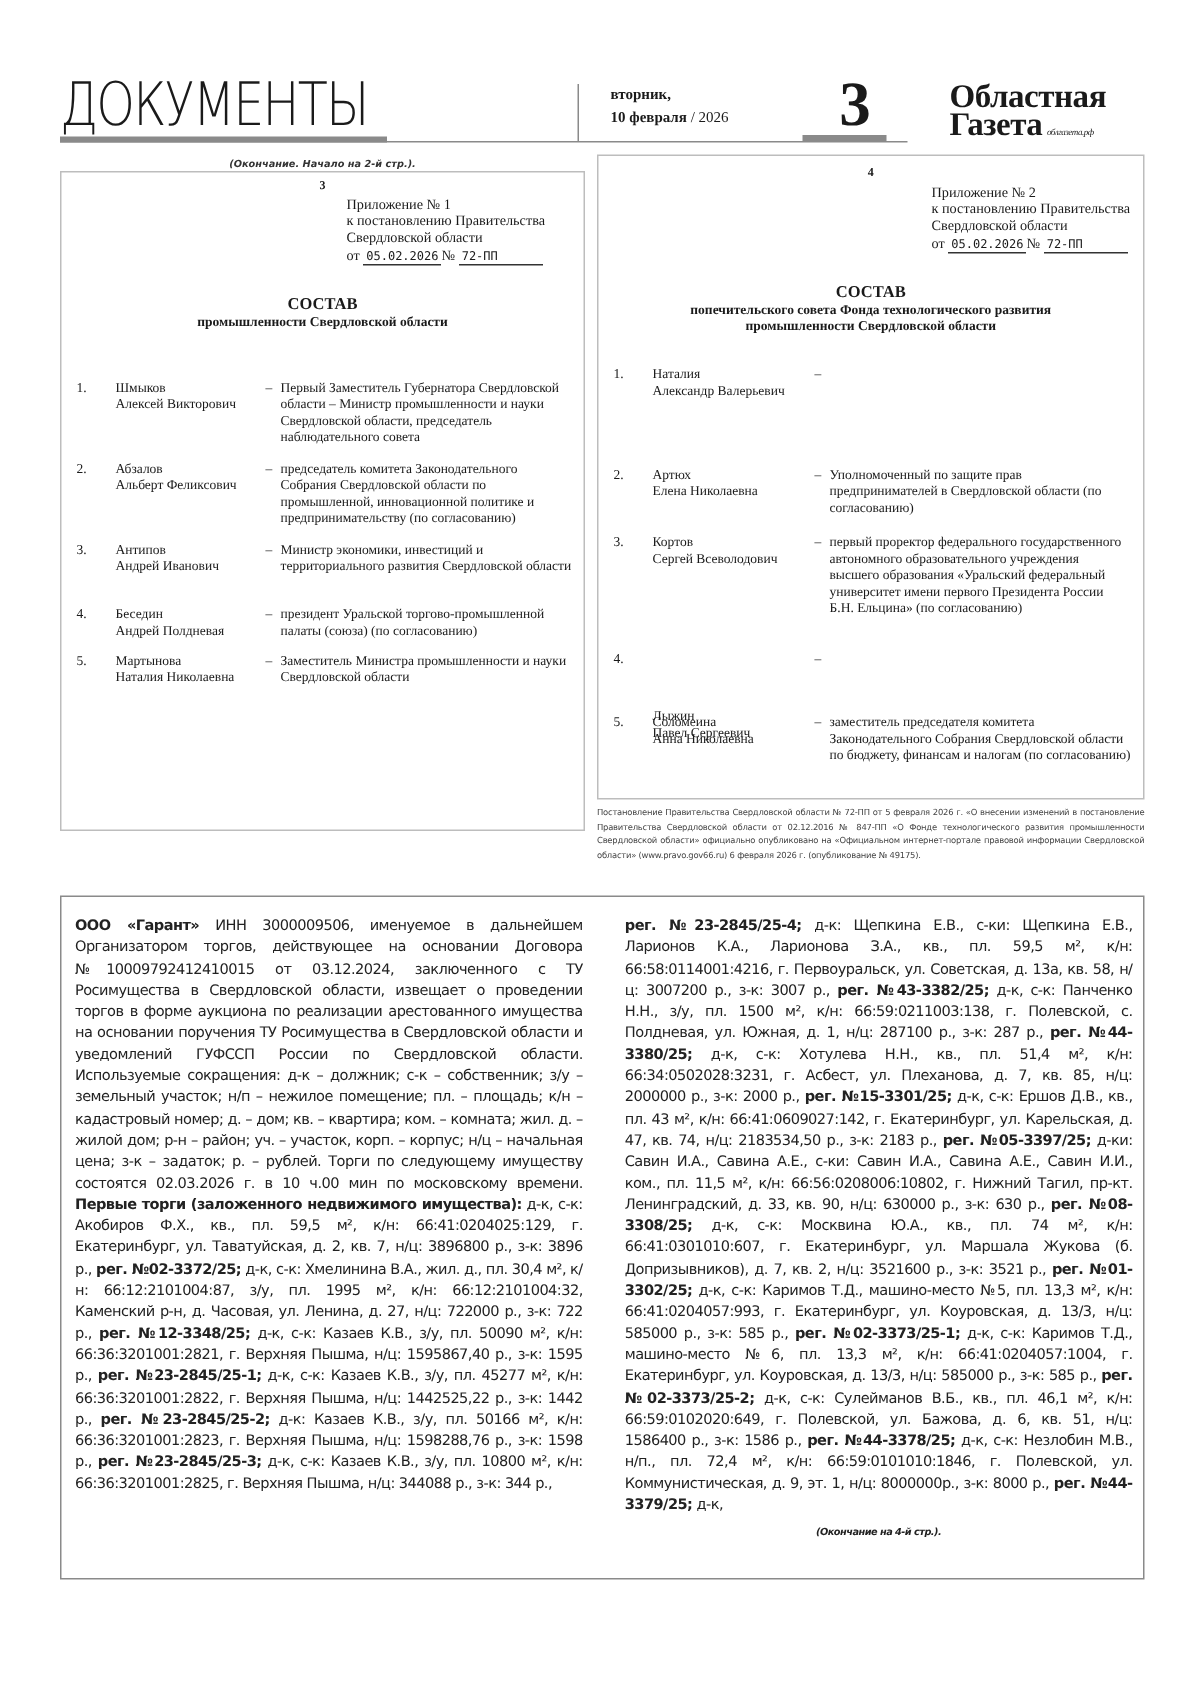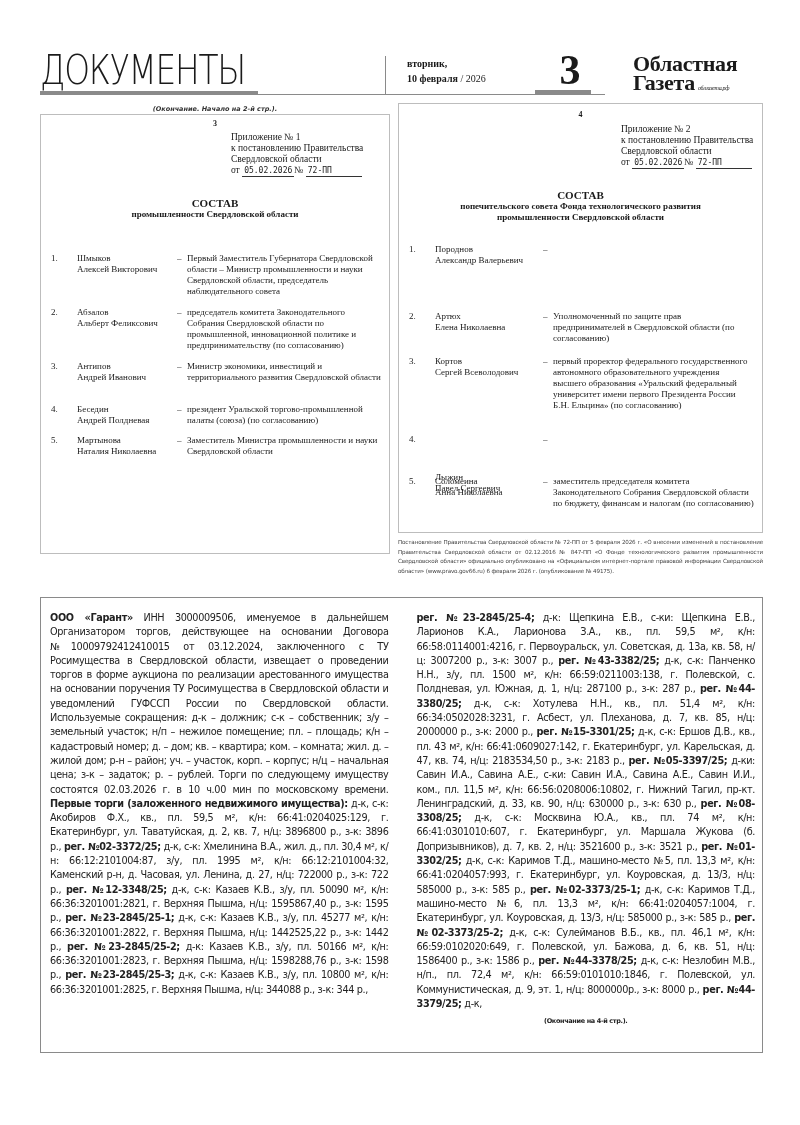--- a/index.html
+++ b/index.html
@@ -39,21 +39,21 @@
   .member .dash { width: 10px; }
   .member .role { flex: 1; }
 
   .footnote { position: absolute; left: 398px; top: 538px; width: 365px; font-family: "DejaVu Sans", sans-serif; font-size: 5.6px; line-height: 9.5px; color: #444; text-align: justify; letter-spacing: -0.15px; }
 
   
   .announce { position: absolute; left: 40px; top: 597px; width: 723px; height: 456px; border: 1px solid #8a8a8a; }
   .announce .cols { position: absolute; left: 9px; top: 13px; width: 705px; display: flex; gap: 28px; }
   .announce .col { width: 347px; font-family: "DejaVu Sans", sans-serif; font-size: 9.7px; line-height: 14.3px; text-align: justify; letter-spacing: -0.35px; color: #222; }
   .announce b { font-weight: bold; }
-  .end-note { display: block; text-align: center; font-weight: bold; font-size: 6.5px; margin-top: 3px; }
+  .end-note { display: block; text-align: center; font-style: italic; font-weight: bold; font-size: 6.5px; margin-top: 3px; }
 </style>
 </head>
 <body>
 
 <div class="masthead">
   <div class="section-title">ДОКУМЕНТЫ</div>
   <div class="title-underline"></div>
   <div class="rule-main"></div>
   <div class="vsep"></div>
   <div class="date-block">
@@ -140,21 +140,21 @@
   </div>
   <div class="sostav-head" style="top:86px;">
     <div class="t1">СОСТАВ</div>
     <div class="t2">попечительского совета Фонда технологического развития</div>
     <div class="t2">промышленности Свердловской области</div>
   </div>
 
   <div class="member" style="left:10px; top:140px; width:345px;">
     <div class="num">1.</div>
     <div class="name" style="width:108px;">
-        <div>Породнов</div>
+        <div>Наталия</div>
         <div>Александр Валерьевич</div>
       </div>
     <div class="dash">–</div>
   </div>
   <div class="member" style="left:10px; top:207px; width:345px;">
     <div class="num">2.</div>
     <div class="name" style="width:108px;">
         <div>Артюх</div>
         <div>Елена Николаевна</div>
       </div>

